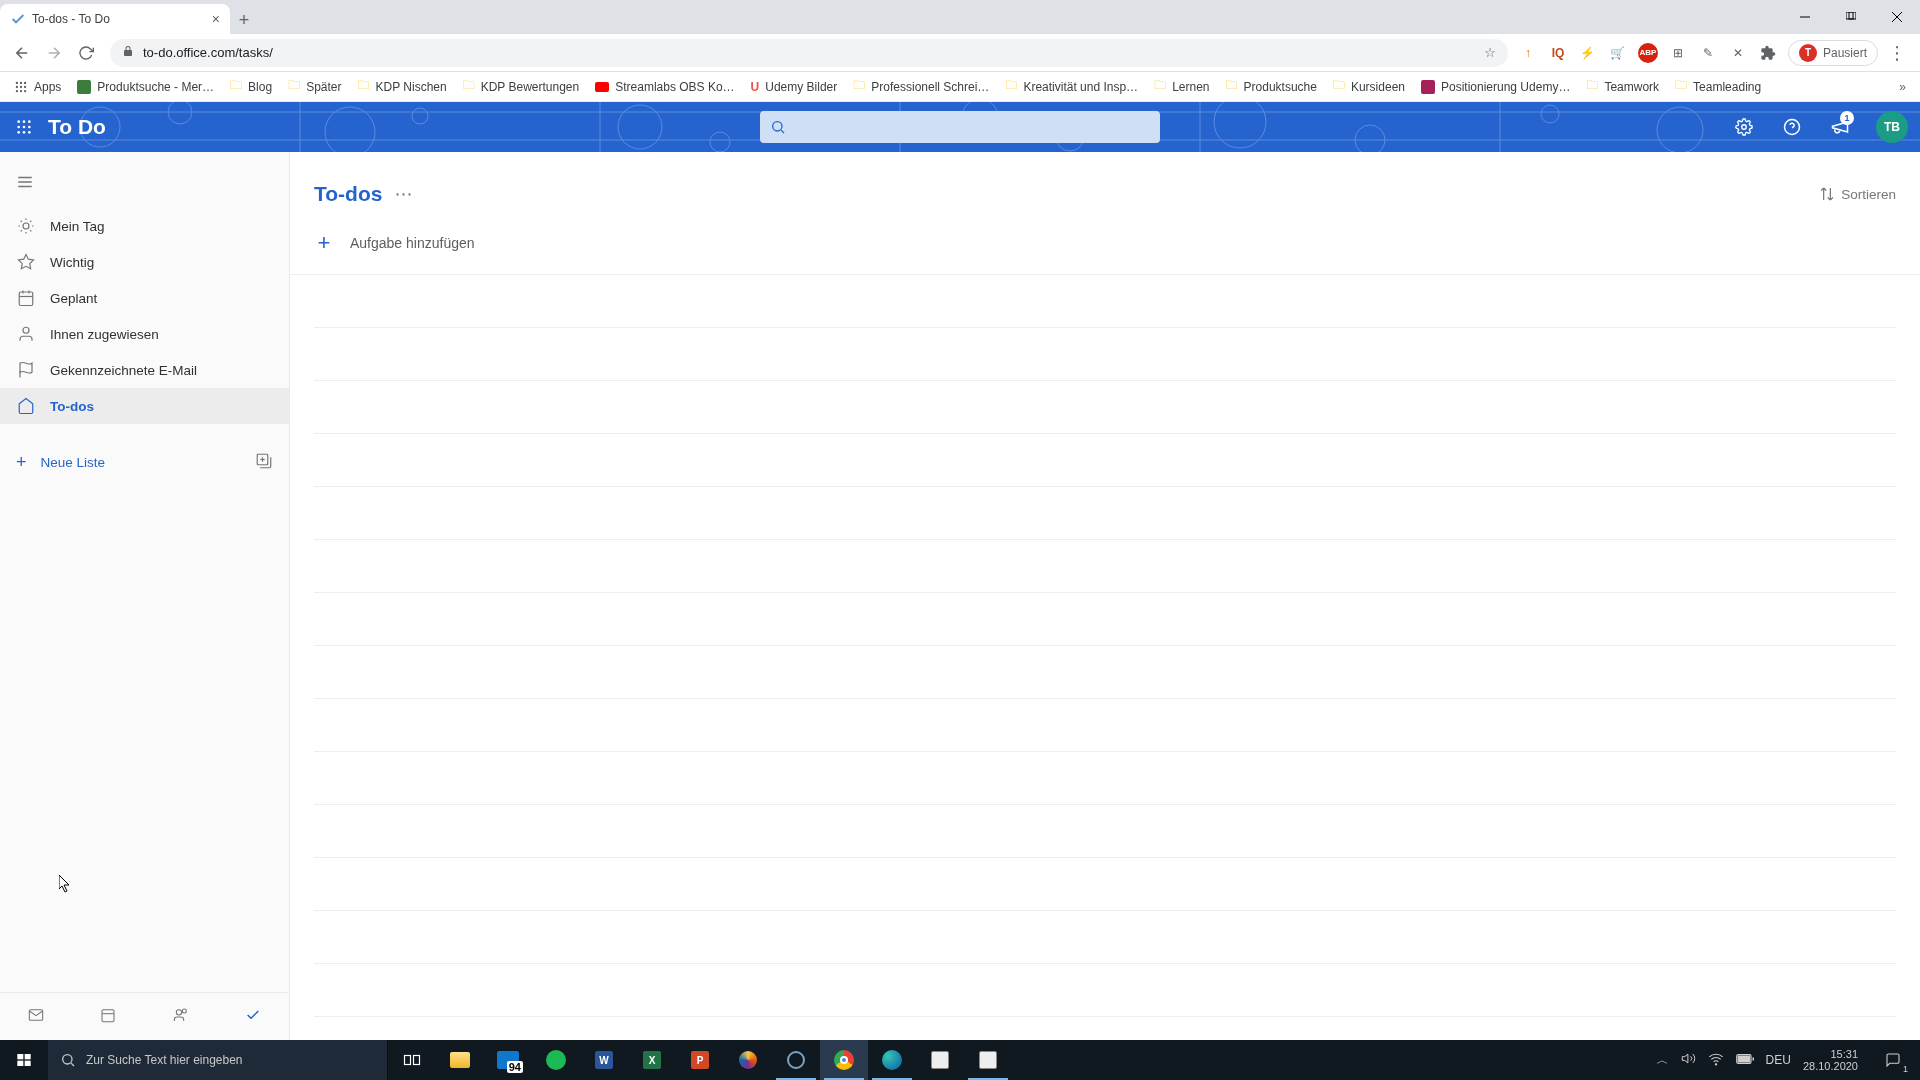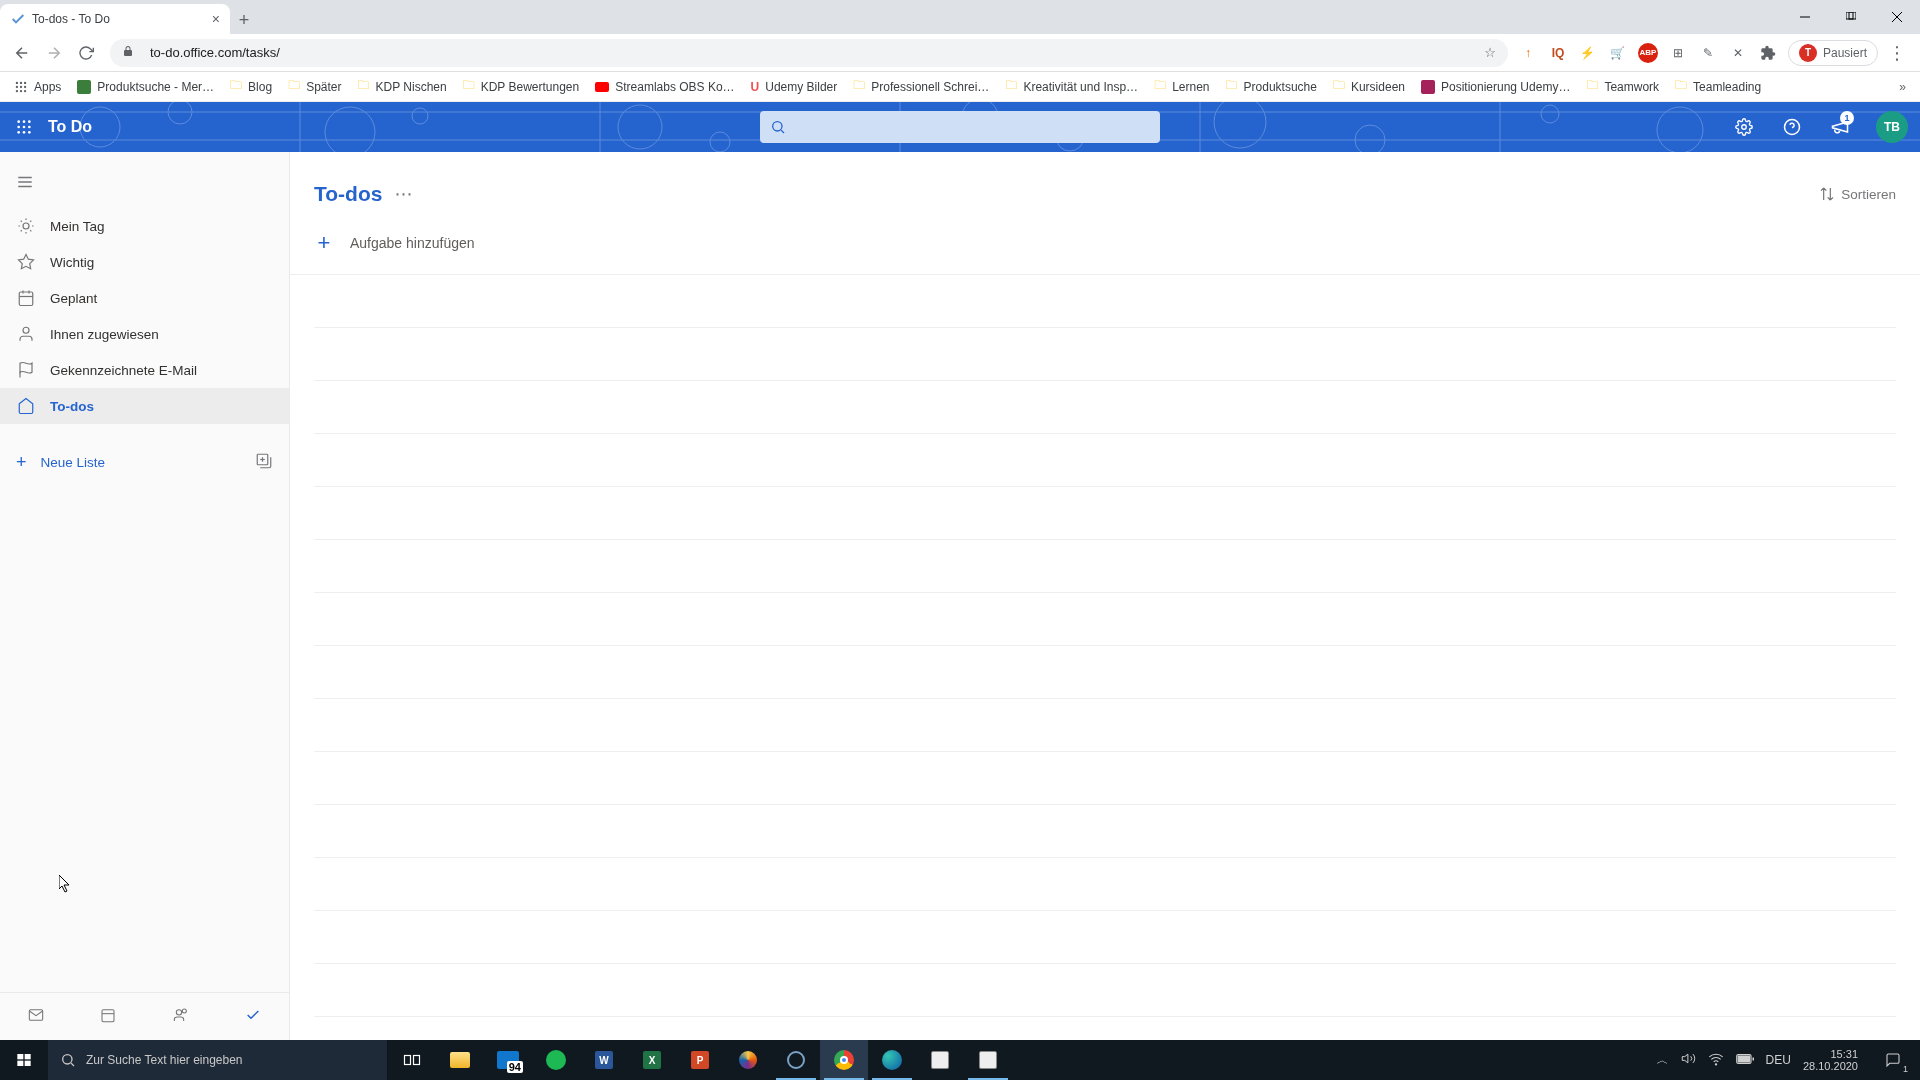--- a/index.html
+++ b/index.html
@@ -12,40 +12,40 @@
 .tab { display: flex; align-items: center; height: 30px; background: #fff; border-radius: 8px 8px 0 0; padding: 0 10px; font-size: 12px; color: #3c4043; min-width: 230px; gap: 6px; }
 .tab .favicon { width: 16px; height: 16px; color: #5a95d6; }
 .tab .close { margin-left: auto; font-size: 14px; color: #5f6368; cursor: pointer; }
 .new-tab { width: 28px; height: 28px; display: flex; align-items: center; justify-content: center; color: #5f6368; font-size: 18px; cursor: pointer; }
 .window-ctrls { display: flex; align-items: center; height: 34px; }
 .window-ctrls div { width: 46px; height: 100%; display: flex; align-items: center; justify-content: center; color: #000; font-size: 12px; cursor: pointer; }
 
 .addr-bar { height: 38px; background: #fff; border-bottom: 1px solid #e0e0e0; display: flex; align-items: center; padding: 0 8px; gap: 4px; }
 .nav-btn { width: 28px; height: 28px; display: flex; align-items: center; justify-content: center; border-radius: 50%; color: #5f6368; cursor: pointer; }
 .nav-btn.disabled { color: #b0b0b0; }
-.omnibox { flex: 1; height: 28px; background: #f1f3f4; border-radius: 14px; display: flex; align-items: center; padding: 0 12px; gap: 16px; font-size: 13px; color: #202124; margin: 0 6px; }
+.omnibox { flex: 1; height: 28px; background: #f1f3f4; border-radius: 14px; display: flex; align-items: center; padding: 0 12px; gap: 9px; font-size: 13px; color: #202124; margin: 0 6px; }
 .omnibox .lock { color: #5f6368; }
 .ext-icons { display: flex; align-items: center; gap: 10px; padding-right: 6px; }
 .ext { width: 20px; height: 20px; display: flex; align-items: center; justify-content: center; font-size: 12px; cursor: pointer; }
 .ext.circle { border-radius: 50%; color: #fff; font-weight: 700; }
 .pausiert-chip { display: flex; align-items: center; gap: 6px; background: #fff; border: 1px solid #dadce0; border-radius: 14px; height: 26px; padding: 0 10px; font-size: 12px; color: #5f6368; cursor: pointer; }
 .dot-profile { width: 18px; height: 18px; border-radius: 50%; background: #d93025; color: #fff; font-size: 10px; font-weight: 700; display: flex; align-items: center; justify-content: center; }
 .kebab { font-size: 18px; color: #5f6368; cursor: pointer; }
 
 .bookmarks-bar { height: 30px; background: #fff; border-bottom: 1px solid #ececec; display: flex; align-items: center; padding: 0 8px; gap: 4px; font-size: 12px; color: #3c4043; }
 .bm { display: flex; align-items: center; gap: 6px; padding: 0 6px; height: 24px; border-radius: 4px; cursor: pointer; white-space: nowrap; }
 .folder-ico { color: #ffbf00; }
 .apps-ico svg { display: block; }
 .bm-more { margin-left: auto; color: #5f6368; cursor: pointer; padding: 0 6px; }
 
 
 .app-header { height: 50px; background: #2564cf; position: relative; overflow: hidden; display: flex; align-items: center; color: #fff; }
 .app-header .pattern { position: absolute; inset: 0; opacity: .25; pointer-events: none; }
 .waffle { width: 48px; height: 48px; display: flex; align-items: center; justify-content: center; cursor: pointer; position: relative; z-index: 2; }
-.app-title { font-size: 16px; font-weight: 600; position: relative; z-index: 2; }
+.app-title { font-size: 21px; font-weight: 600; position: relative; z-index: 2; }
 .center-search { position: absolute; left: 50%; top: 50%; transform: translate(-50%, -50%); width: 400px; height: 32px; background: #cfe0f6; border-radius: 4px; display: flex; align-items: center; padding: 0 10px; z-index: 2; }
 .center-search svg { color: #2564cf; }
 .header-actions { margin-left: auto; display: flex; align-items: center; position: relative; z-index: 2; }
 .header-actions .hbtn { width: 48px; height: 48px; display: flex; align-items: center; justify-content: center; cursor: pointer; position: relative; }
 .hbtn .badge { position: absolute; top: 8px; right: 10px; min-width: 14px; height: 14px; border-radius: 7px; background: #fff; color: #2564cf; font-size: 9px; font-weight: 700; display: flex; align-items: center; justify-content: center; padding: 0 3px; }
 .user-pill { width: 32px; height: 32px; border-radius: 50%; background: #1b9c85; color: #fff; font-size: 12px; font-weight: 600; display: flex; align-items: center; justify-content: center; margin: 0 12px; cursor: pointer; }
 
 
 .app-body { flex: 1; display: flex; min-height: 0; }
 .sidebar { width: 290px; background: #fafafa; border-right: 1px solid #eaeaea; display: flex; flex-direction: column; }

